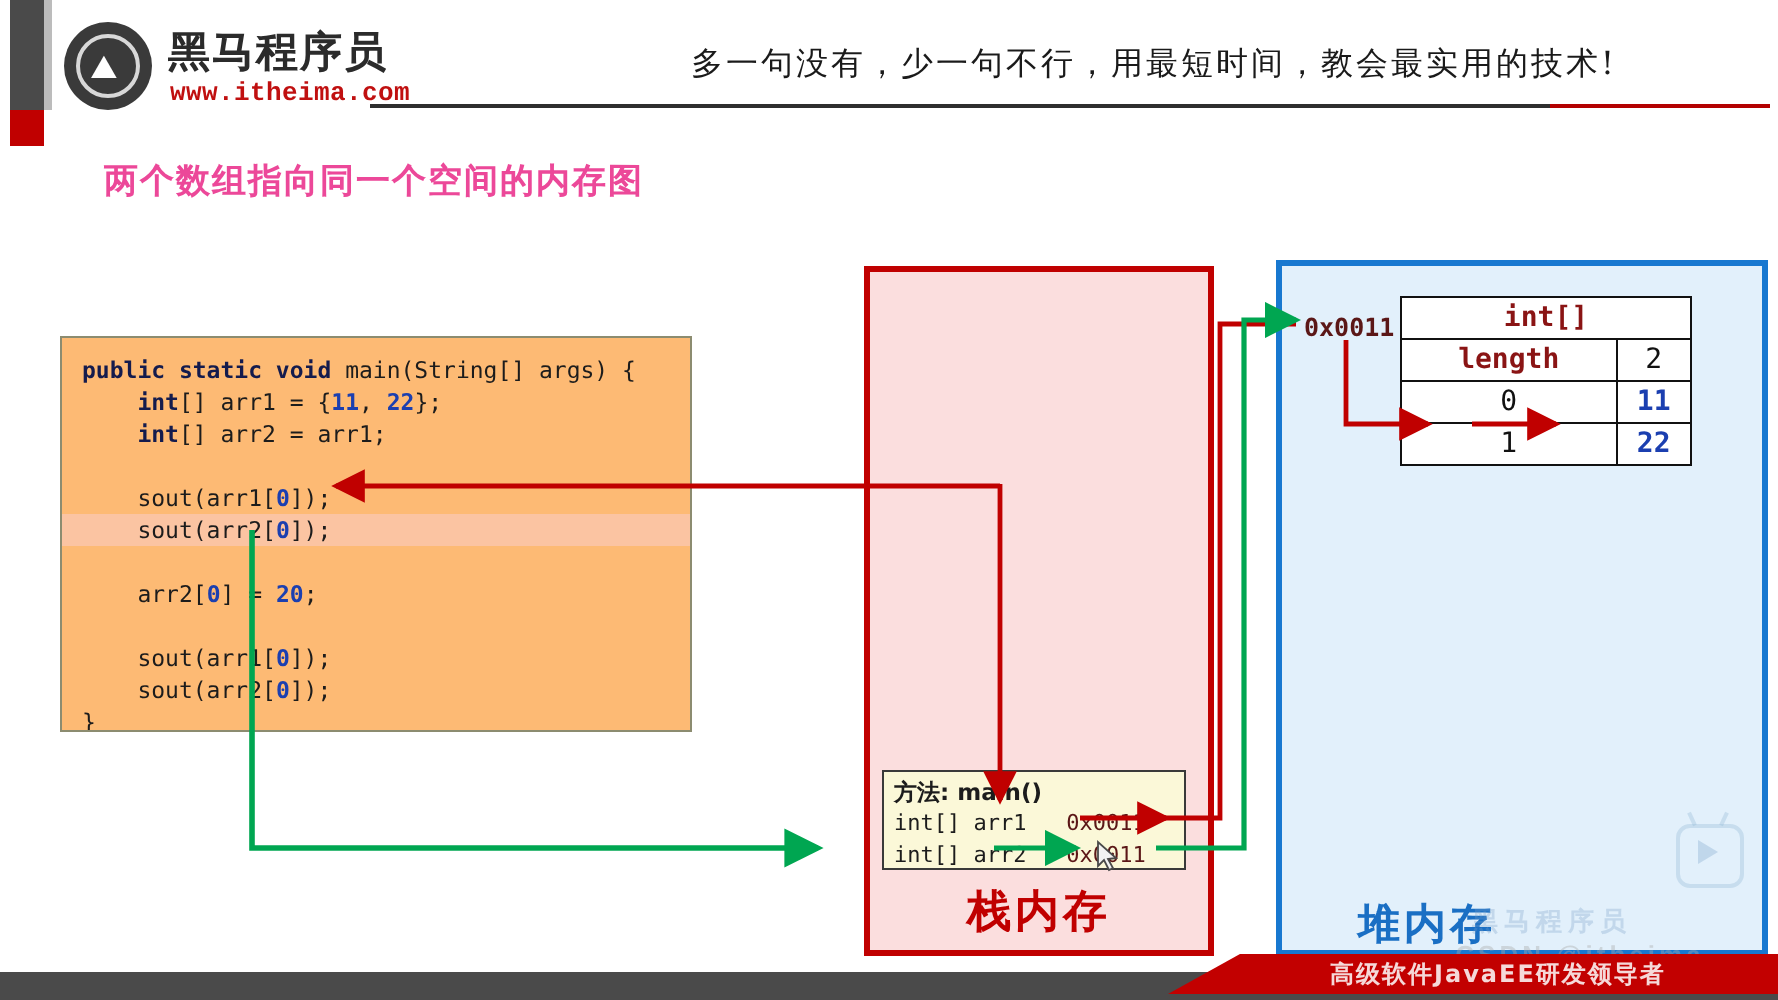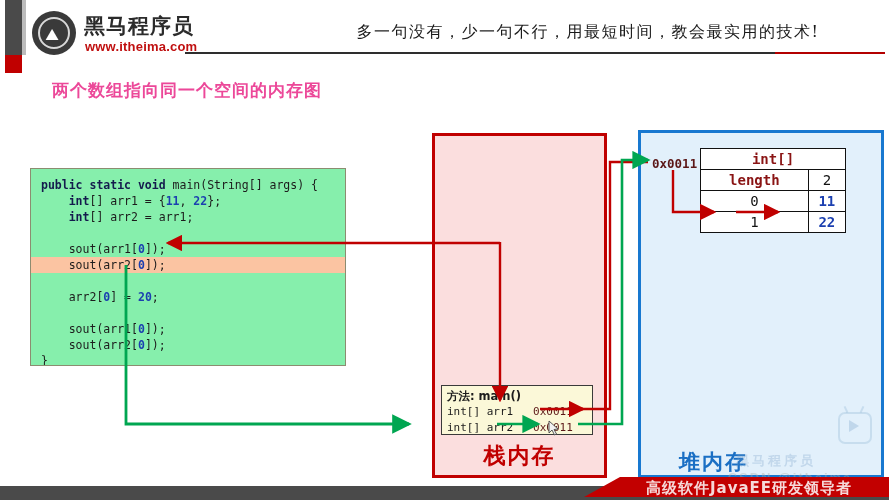--- a/index.html
+++ b/index.html
@@ -19,35 +19,35 @@
   .logo-wrap{position:absolute;left:32px;top:8px;width:270px;height:50px;}
   .logo-circle{position:absolute;left:0;top:3px;width:44px;height:44px;border-radius:50%;
       background:#3a3a3a;}
   .logo-inner{position:absolute;left:6px;top:6px;width:32px;height:32px;border-radius:50%;
       background:#3a3a3a;border:2px solid #d8d8d8;box-sizing:border-box;overflow:hidden;}
   .horse{position:absolute;left:4px;top:5px;font-size:19px;line-height:19px;color:#ffffff;
       transform:scaleX(1.15);}
   .logo-cn{position:absolute;left:52px;top:4px;font-size:21px;font-weight:bold;color:#2b2b2b;
       letter-spacing:1px;font-family:"DejaVu Sans",sans-serif;}
   .logo-url{position:absolute;left:53px;top:31px;font-size:13px;font-weight:bold;color:#c01010;
-      letter-spacing:0.2px;font-family:Liberation Sans, sans-serif;}
-
-  .tagline{position:absolute;left:323px;top:22px;width:530px;text-align:center;
+      letter-spacing:0.2px;font-family:Liberation Mono, monospace;}
+
+  .tagline{position:absolute;left:312px;top:22px;width:530px;text-align:center;
       font-size:16px;color:#1a1a1a;font-family:"DejaVu Serif","Liberation Serif",serif;
       letter-spacing:1.5px;white-space:nowrap;}
   .rule-dark{position:absolute;left:185px;top:52px;width:590px;height:2px;background:#2e2e2e;}
   .rule-red{position:absolute;left:775px;top:52px;width:110px;height:2px;background:#b30000;}
 
   
   .page-title{position:absolute;left:52px;top:79px;font-size:17px;font-weight:bold;
       color:#ec4899;letter-spacing:1px;font-family:"DejaVu Sans",sans-serif;}
 
   
   .code-box{position:absolute;left:30px;top:168px;width:316px;height:198px;
-      background:#86efac;border:1px solid #8c8c70;box-sizing:border-box;
+      background:#fdba74;border:1px solid #8c8c70;box-sizing:border-box;
       font-family:"DejaVu Sans Mono","Liberation Mono",monospace;font-size:11.5px;
       line-height:16px;color:#1c1c1c;padding:8px 0 0 10px;overflow:hidden;}
   .code-line{white-space:pre;height:16px;}
   .code-line.hl{background:#fbc4a2;margin-left:-10px;padding-left:10px;width:316px;}
   .kw{color:#141b4d;font-weight:bold;}
   .num{color:#1b3fb0;font-weight:bold;}
   .pl{color:#1c1c1c;}
 
   
   .stack-box{position:absolute;left:432px;top:133px;width:175px;height:345px;
@@ -100,21 +100,21 @@
   .wm-csdn{position:absolute;left:690px;top:470px;width:200px;text-align:center;
       font-size:13px;font-weight:bold;color:rgba(170,170,170,.40);
       font-family:"Liberation Sans",sans-serif;letter-spacing:2px;}
 
   
   .bottom-bar{position:absolute;left:0;top:486px;width:889px;height:14px;background:#4a4a4a;}
   .ribbon{position:absolute;left:584px;top:477px;width:305px;height:20px;
       background:#c20000;
       clip-path:polygon(36px 0, 305px 0, 305px 20px, 0 20px);}
   .ribbon-text{position:absolute;left:614px;top:479px;width:270px;text-align:center;
-      font-size:15px;font-weight:bold;color:#ffffff;font-family:"DejaVu Sans",sans-serif;
+      font-size:12px;font-weight:bold;color:#ffffff;font-family:"DejaVu Sans",sans-serif;
       letter-spacing:1px;opacity:.85;}
 </style>
 </head>
 <body>
 
 <div id="stage">
 
   <div class="strip-dark"></div>
   <div class="strip-grey2"></div>
   <div class="strip-red"></div>

